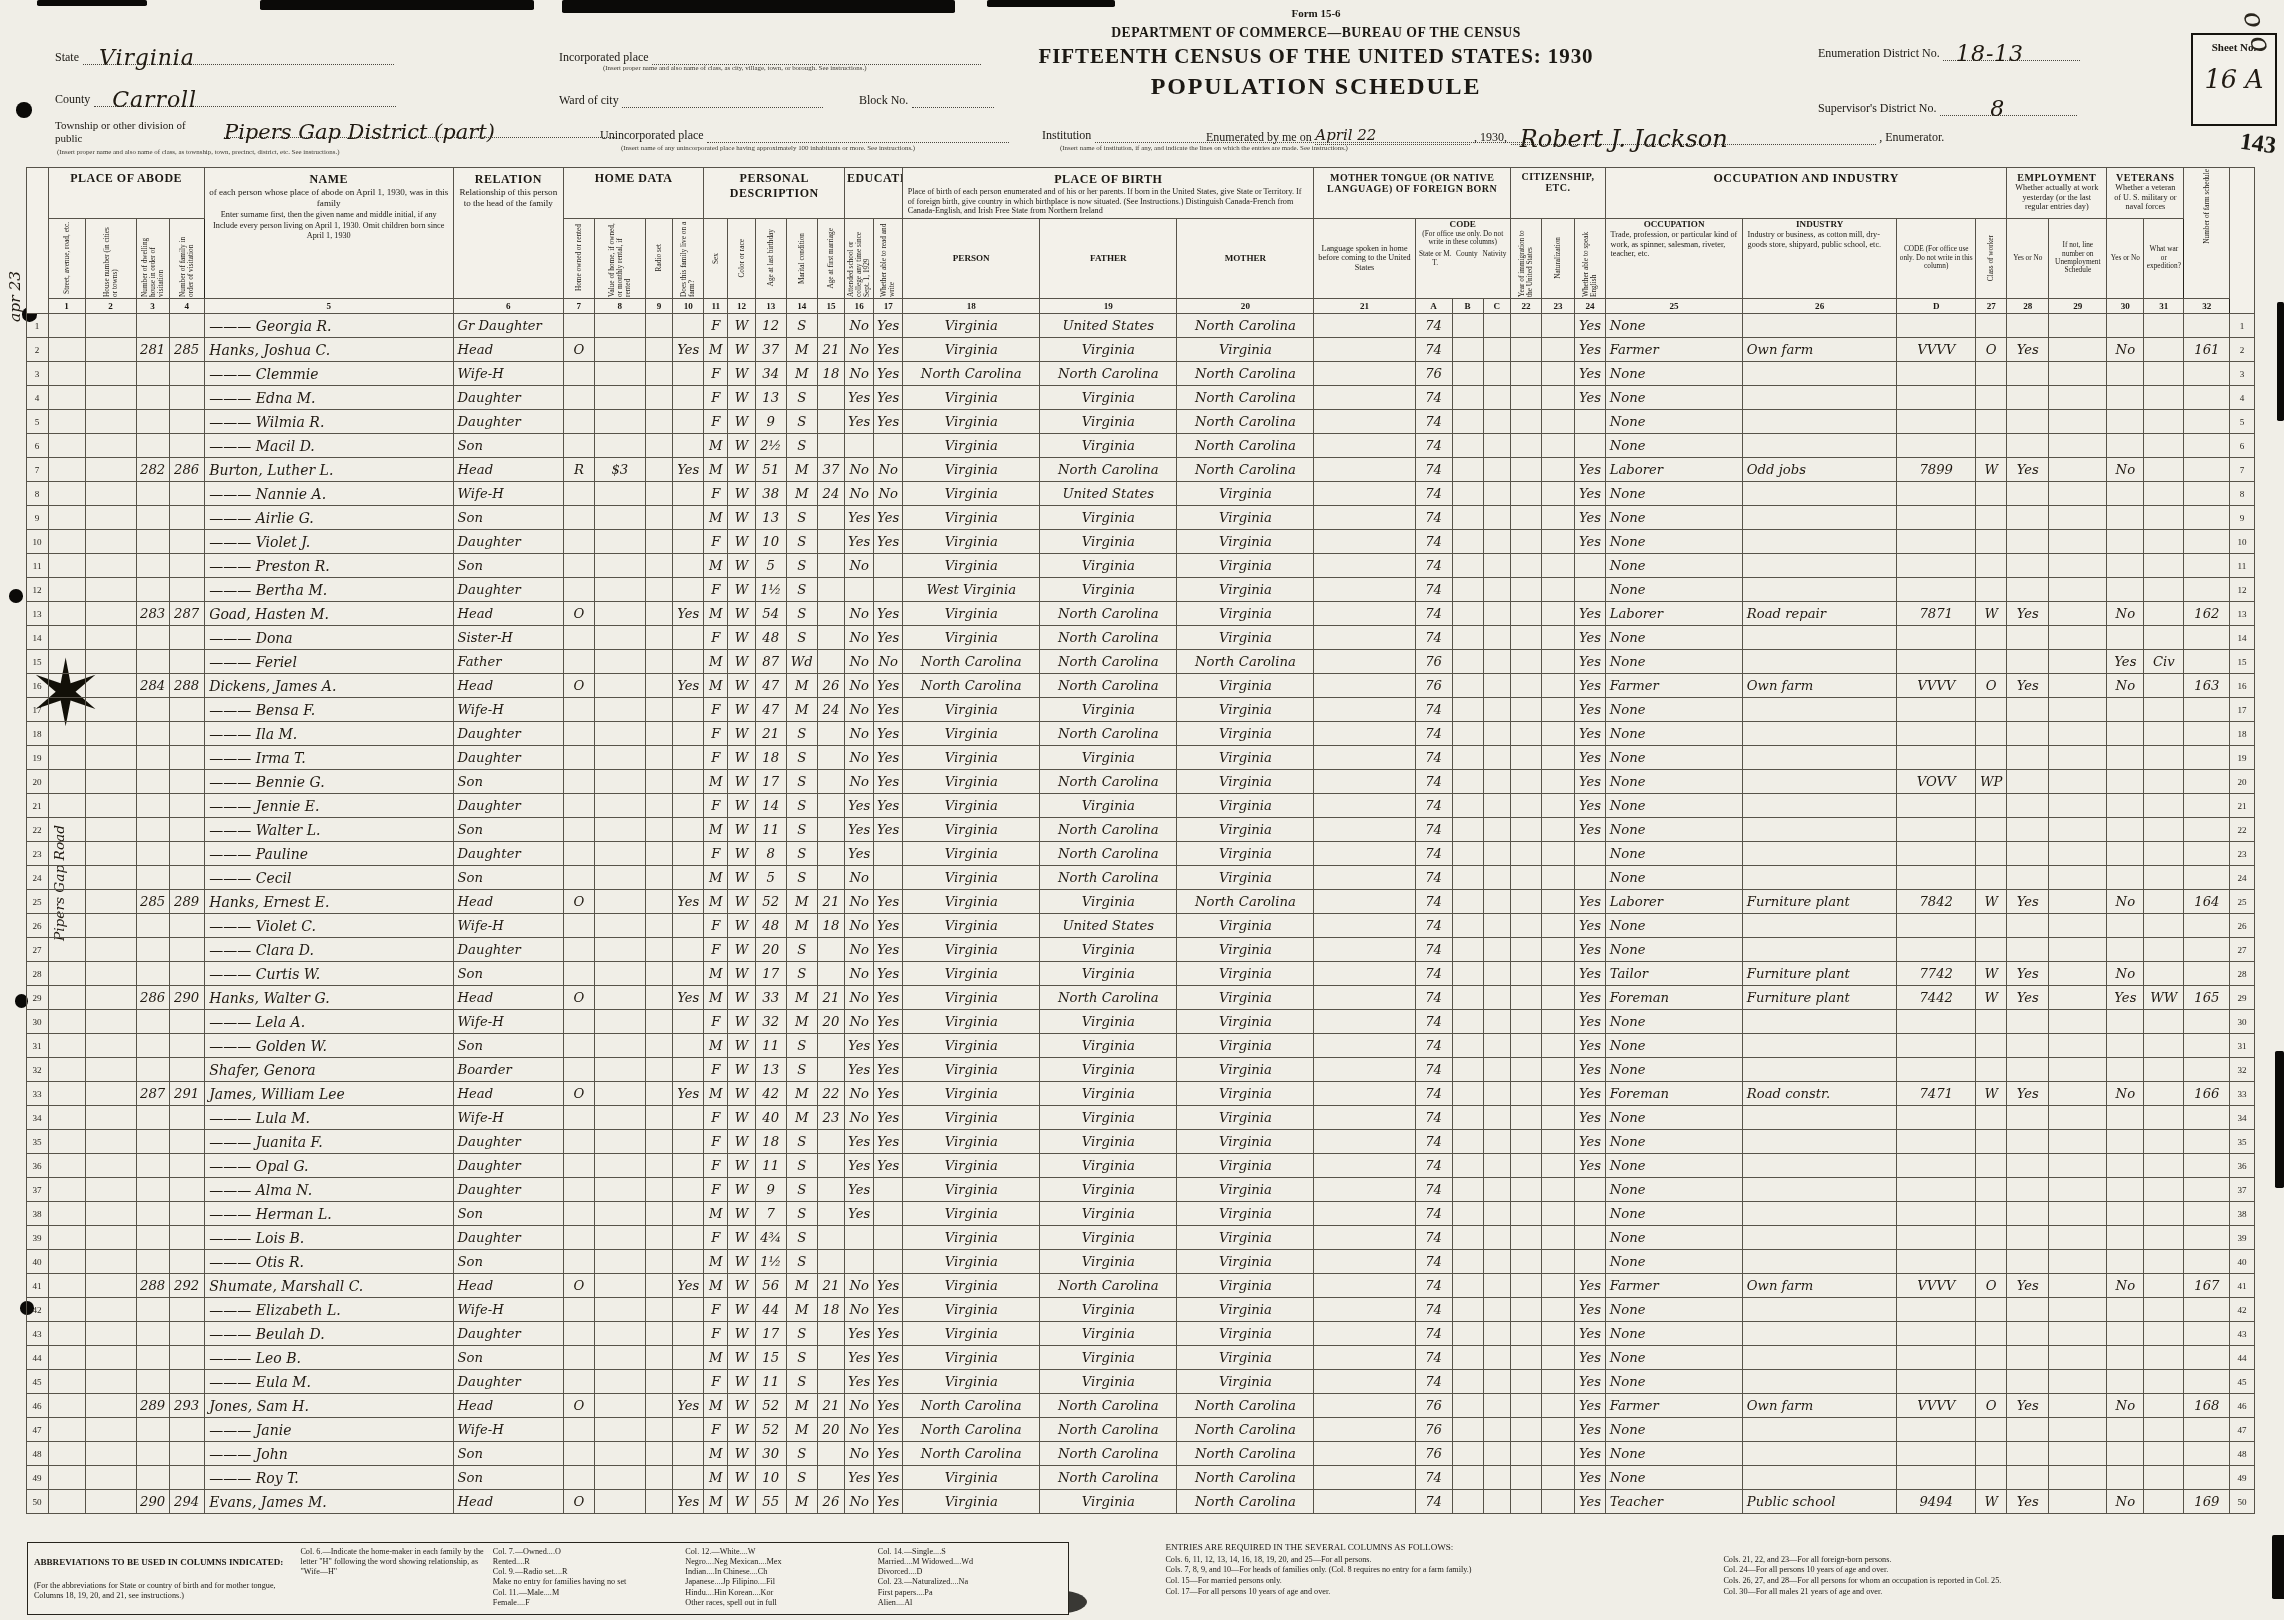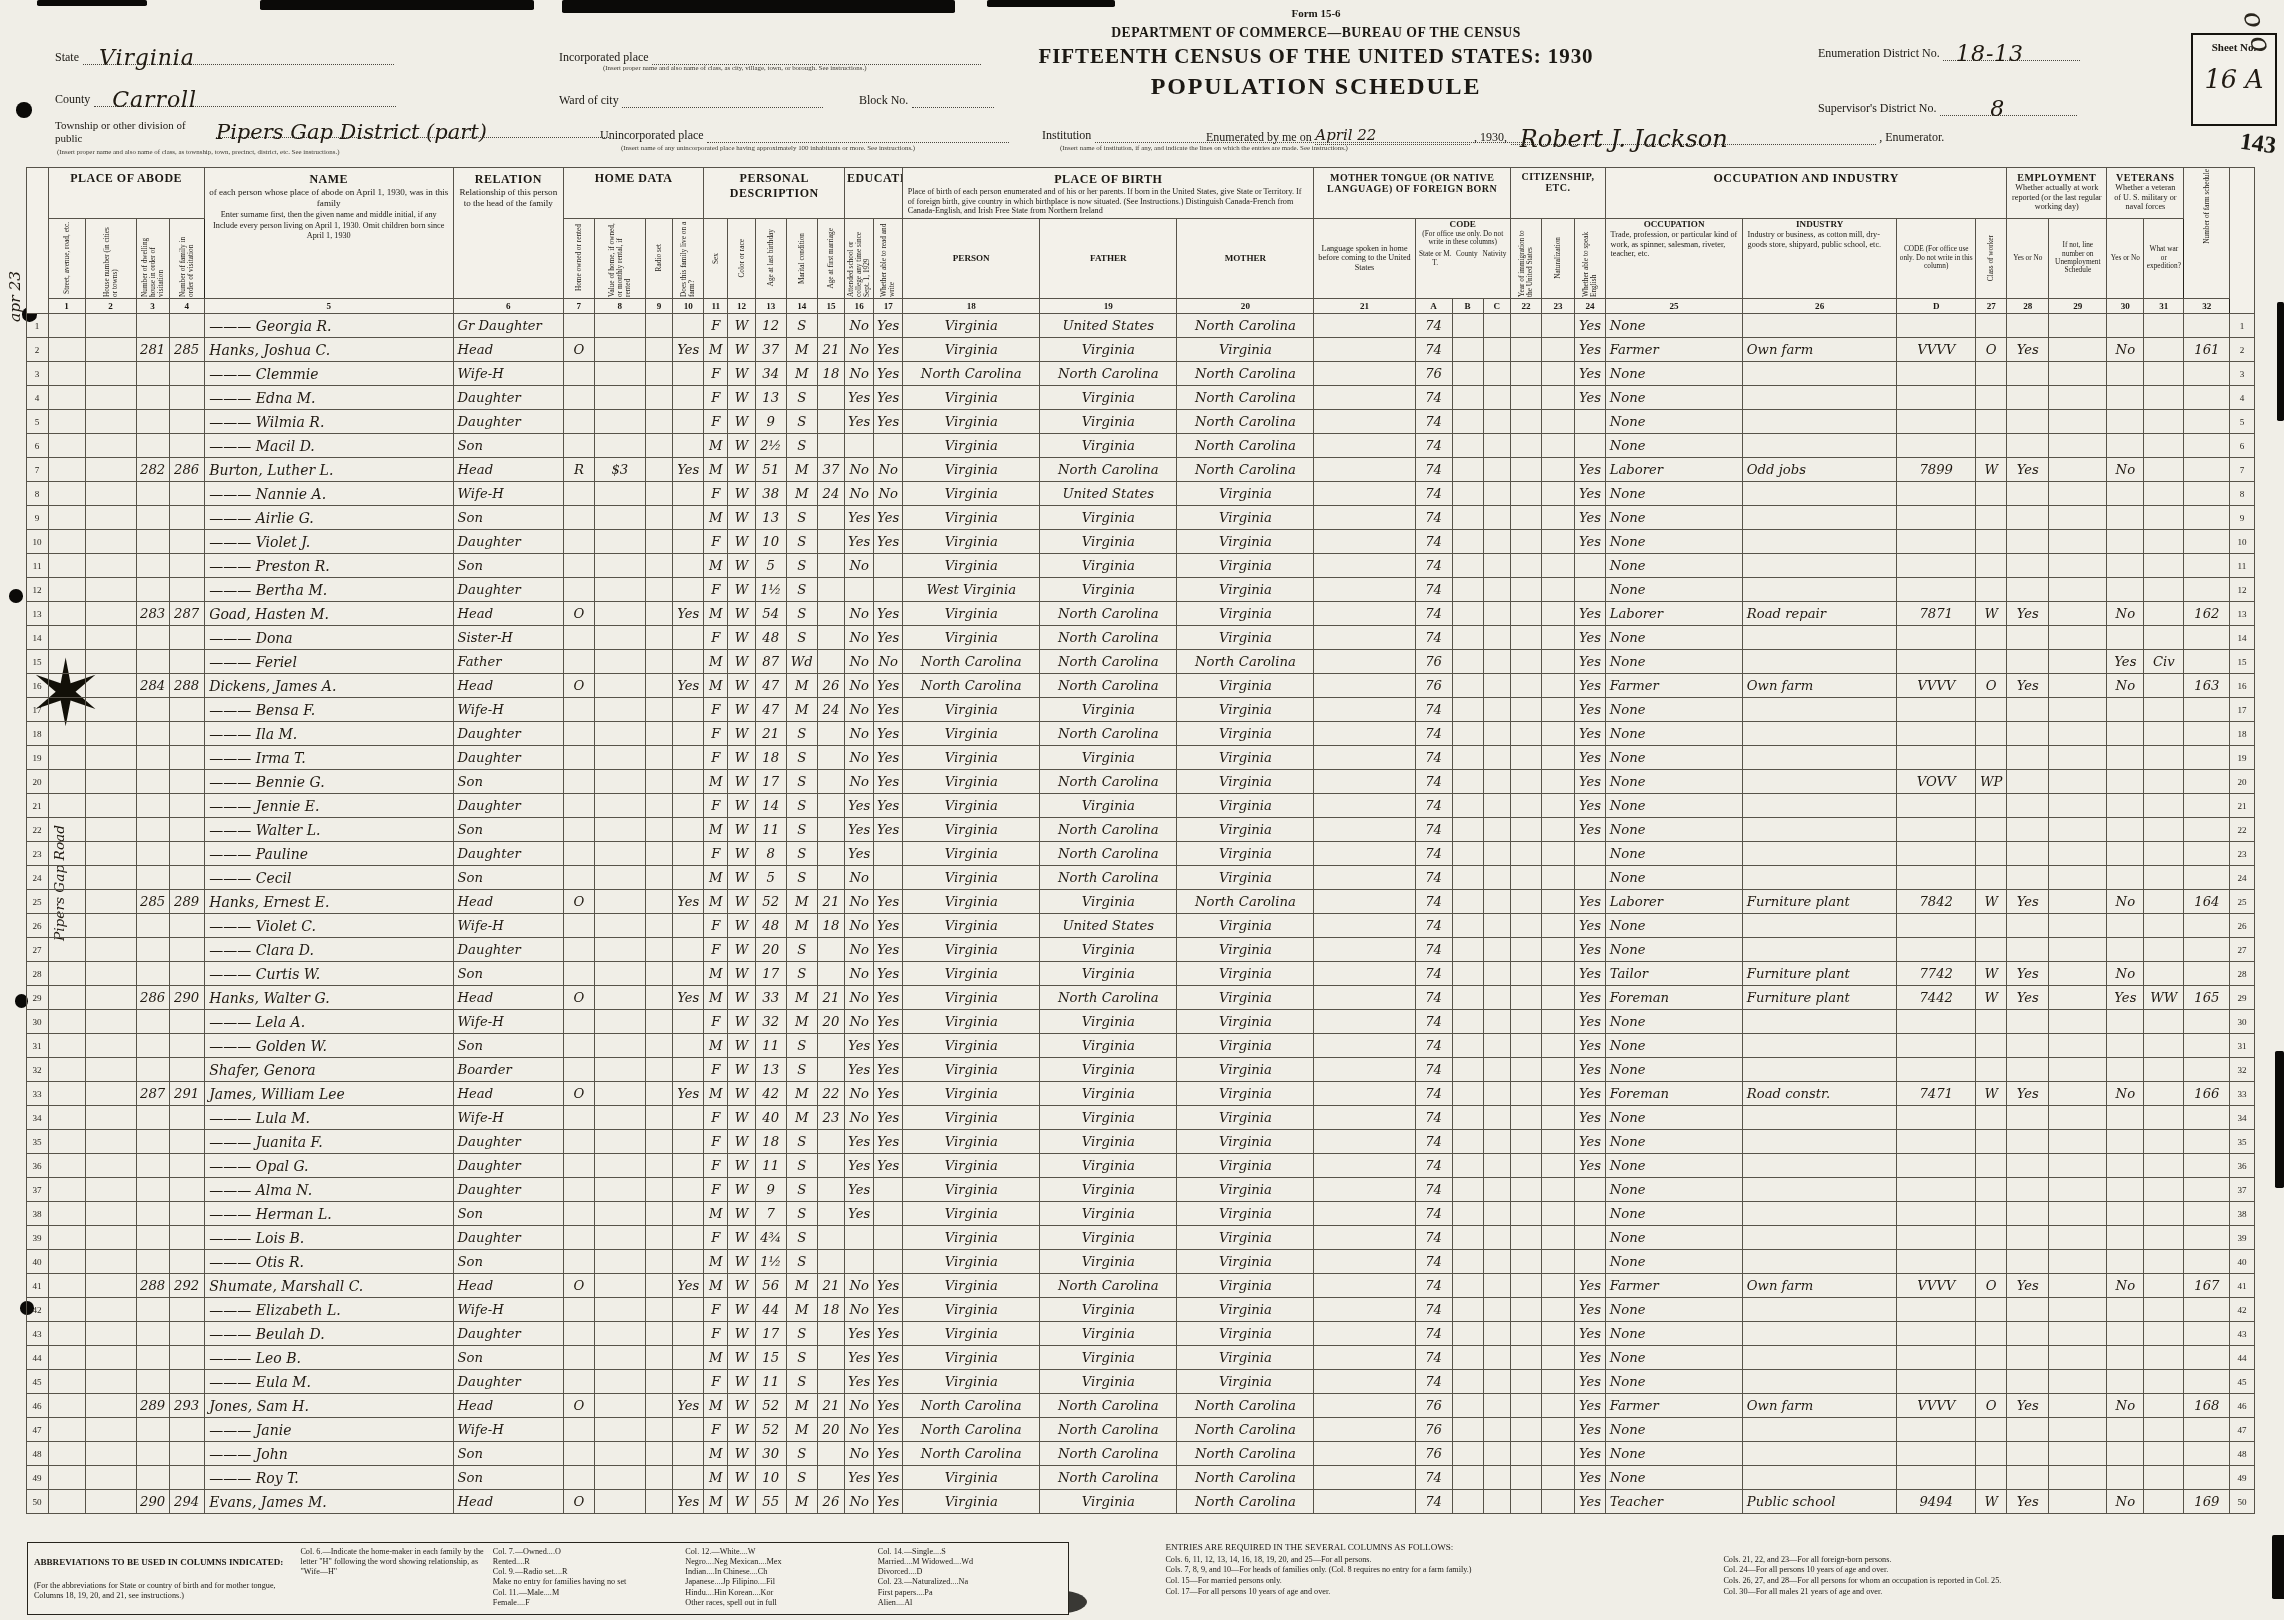--- a/index.html
+++ b/index.html
@@ -97,21 +97,21 @@
 
   <div class="hdr-item" style="left:55px;top:48px">
     <span class="lbl">State</span>
     <span class="fill" style="width:311px"><span class="hw hw-big" style="position:relative;top:-7.3px;left:16.4px">Virginia</span></span>
   </div>
   <div class="hdr-item" style="left:55px;top:90px">
     <span class="lbl">County</span>
     <span class="fill" style="width:302px"><span class="hw hw-big" style="position:relative;top:-7.3px;left:18.3px">Carroll</span></span>
   </div>
   <div class="hdr-item" style="left:55px;top:119px;white-space:normal;width:160px;font-size:11px;line-height:1.15">Township or other division of public</div>
-  <div class="hdr-item" style="left:216px;top:121px">
+  <div class="hdr-item" style="left:224px;top:121px">
     <span class="fill" style="width:393px"><span class="hw" style="position:relative;top:-5.5px;font-size:21px">Pipers Gap District (part)</span></span>
   </div>
   <div class="hdr-item tiny" style="left:57px;top:148px">(Insert proper name and also name of class, as township, town, precinct, district, etc.   See instructions.)</div>
 
   <div class="hdr-item" style="left:559px;top:48px">
     <span class="lbl">Incorporated place</span>
     <span class="fill" style="width:329px"></span>
   </div>
   <div class="hdr-item tiny" style="left:603px;top:64px">(Insert proper name and also name of class, as city, village, town, or borough.   See instructions.)</div>
   <div class="hdr-item" style="left:559px;top:91px">
@@ -219,21 +219,21 @@
           <div class="gt">PLACE OF BIRTH</div>
           <div class="gdesc">Place of birth of each person enumerated and of his or her parents.  If born in the United States, give State or Territory.  If of foreign birth, give country in which birthplace is now situated.  (See Instructions.)  Distinguish Canada-French from Canada-English, and Irish Free State from Northern Ireland</div>
         </th>
         <th colspan="4" class="gs">
           <div class="gt" style="font-size:10px">MOTHER TONGUE (OR NATIVE LANGUAGE) OF FOREIGN BORN</div>
         </th>
         <th colspan="3" class="gt gs" style="font-size:10px">CITIZENSHIP, ETC.</th>
         <th colspan="4" class="gt gs">OCCUPATION AND INDUSTRY</th>
         <th colspan="2" class="gs">
           <div class="gt" style="font-size:10px">EMPLOYMENT</div>
-          <div class="gdesc" style="text-align:center">Whether actually at work reported (or the last regular working day)</div>
+          <div class="gdesc" style="text-align:center">Whether actually at work yesterday (or the last regular entries day)</div>
         </th>
         <th colspan="2" class="gs">
           <div class="gt" style="font-size:10px">VETERANS</div>
           <div class="gdesc" style="text-align:center">Whether a veteran of U. S. military or naval forces</div>
         </th>
         <th rowspan="2" class="gs">
               <div class="vtxt">Number of farm schedule</div>
             </th>
         <th rowspan="3" class="gs"></th>
       </tr>

